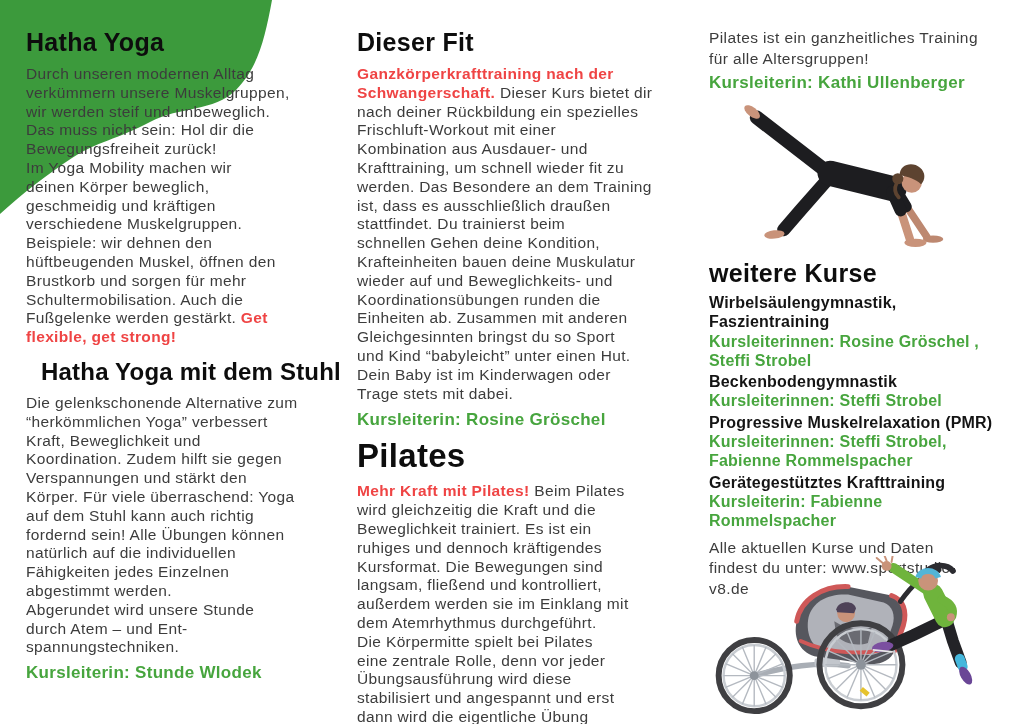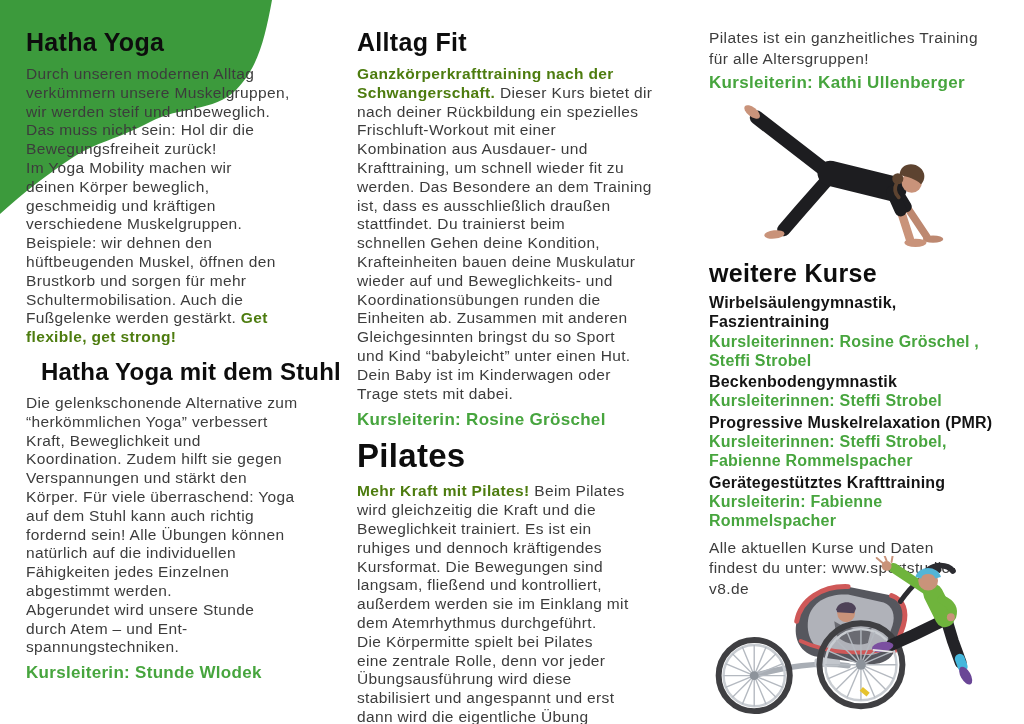--- a/index.html
+++ b/index.html
@@ -33,21 +33,21 @@
     margin:7px 0 7px;letter-spacing:0.3px;
   }
   .h-more{
     font-size:25px;line-height:28px;font-weight:700;color:var(--heading-black);
     margin:2px 0 6px;letter-spacing:0.3px;
   }
   .body{
     margin:0;font-size:15.5px;line-height:18.8px;letter-spacing:0.35px;
     color:var(--body-text);white-space:pre-line;
   }
-  .body strong{color:#4d7c0f;}
+  .body strong{color:#ef4444;}
   .instructor{
     margin:6px 0 0;font-size:17px;line-height:20px;font-weight:700;
     color:var(--kursleiter-green);letter-spacing:0.3px;white-space:pre-line;
   }
   .col2 .instructor{margin-top:7px;}
   .col3 .intro{
     margin:12px 0 0;font-size:15.5px;line-height:20.5px;letter-spacing:0.4px;
     color:var(--body-text);white-space:pre-line;
   }
   .col3 .instructor{margin-top:4px;}
@@ -107,21 +107,21 @@
 natürlich auf die individuellen
 Fähigkeiten jedes Einzelnen
 abgestimmt werden.
 Abgerundet wird unsere Stunde
 durch Atem – und Ent-
 spannungstechniken.</p>
     <p class="instructor">Kursleiterin: Stunde Wlodek</p>
   </section>
 
   <section class="col col2">
-    <h1 class="h-main">Alltag Fit</h1>
+    <h1 class="h-main">Dieser Fit</h1>
     <p class="body"><strong>Ganzkörperkrafttraining nach der
 Schwangerschaft.</strong><span> Dieser Kurs bietet dir
 nach deiner Rückbildung ein spezielles
 Frischluft-Workout mit einer
 Kombination aus Ausdauer- und
 Krafttraining, um schnell wieder fit zu
 werden. Das Besondere an dem Training
 ist, dass es ausschließlich draußen
 stattfindet. Du trainierst beim
 schnellen Gehen deine Kondition,

